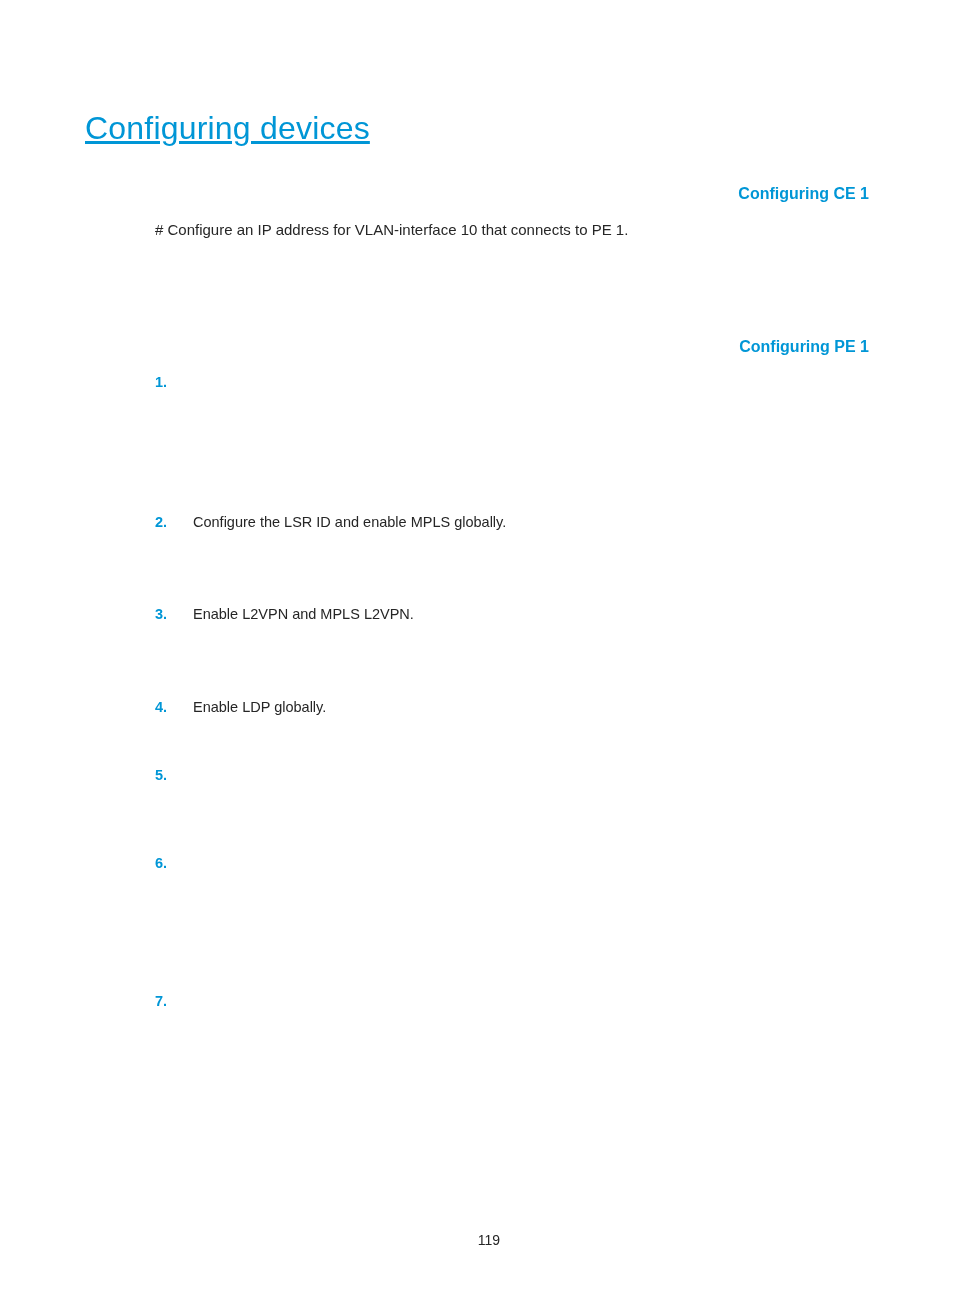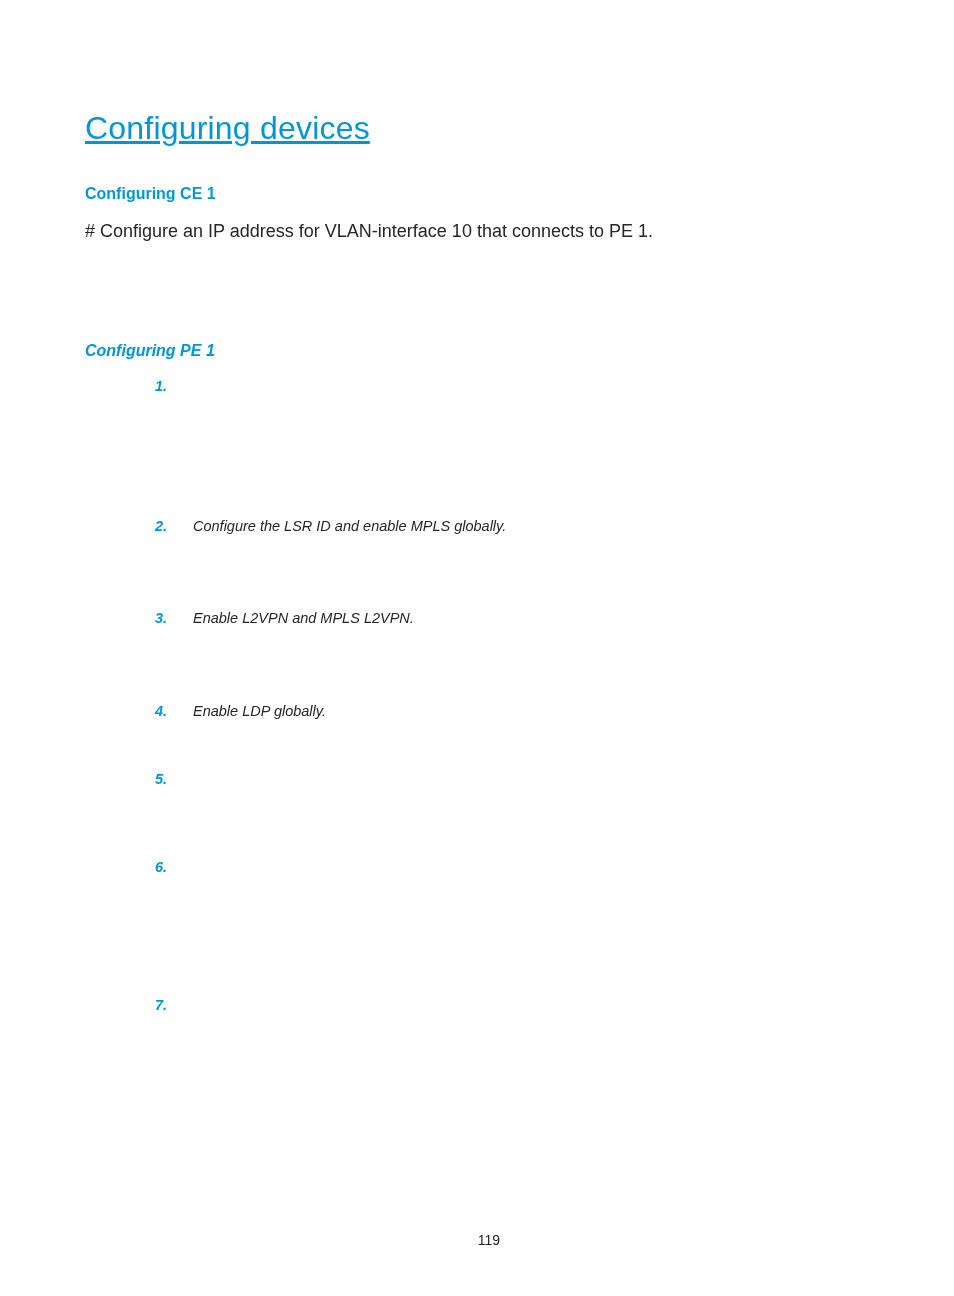--- a/index.html
+++ b/index.html
@@ -22,31 +22,32 @@
       margin-bottom: 38px;
       font-stretch: condensed;
       letter-spacing: 0.2px;
       text-decoration: underline;
     }
     .section-heading {
       font-size: 16px;
       font-weight: bold;
       color: #0096d6;
       margin-bottom: 18px;
+      text-align: right;
     }
     .section {
       margin-bottom: 100px;
     }
     .section-2 {
       margin-top: 30px;
-      font-style: italic;
     }
     .comment-line {
-      font-size: 18px;
+      font-size: 15px;
       color: #262626;
+      margin-left: 70px;
       margin-bottom: 0;
     }
     .list-item {
       display: flex;
       margin-left: 70px;
       margin-bottom: 12px;
       align-items: baseline;
     }
     .list-num {
       font-size: 14.5px;

